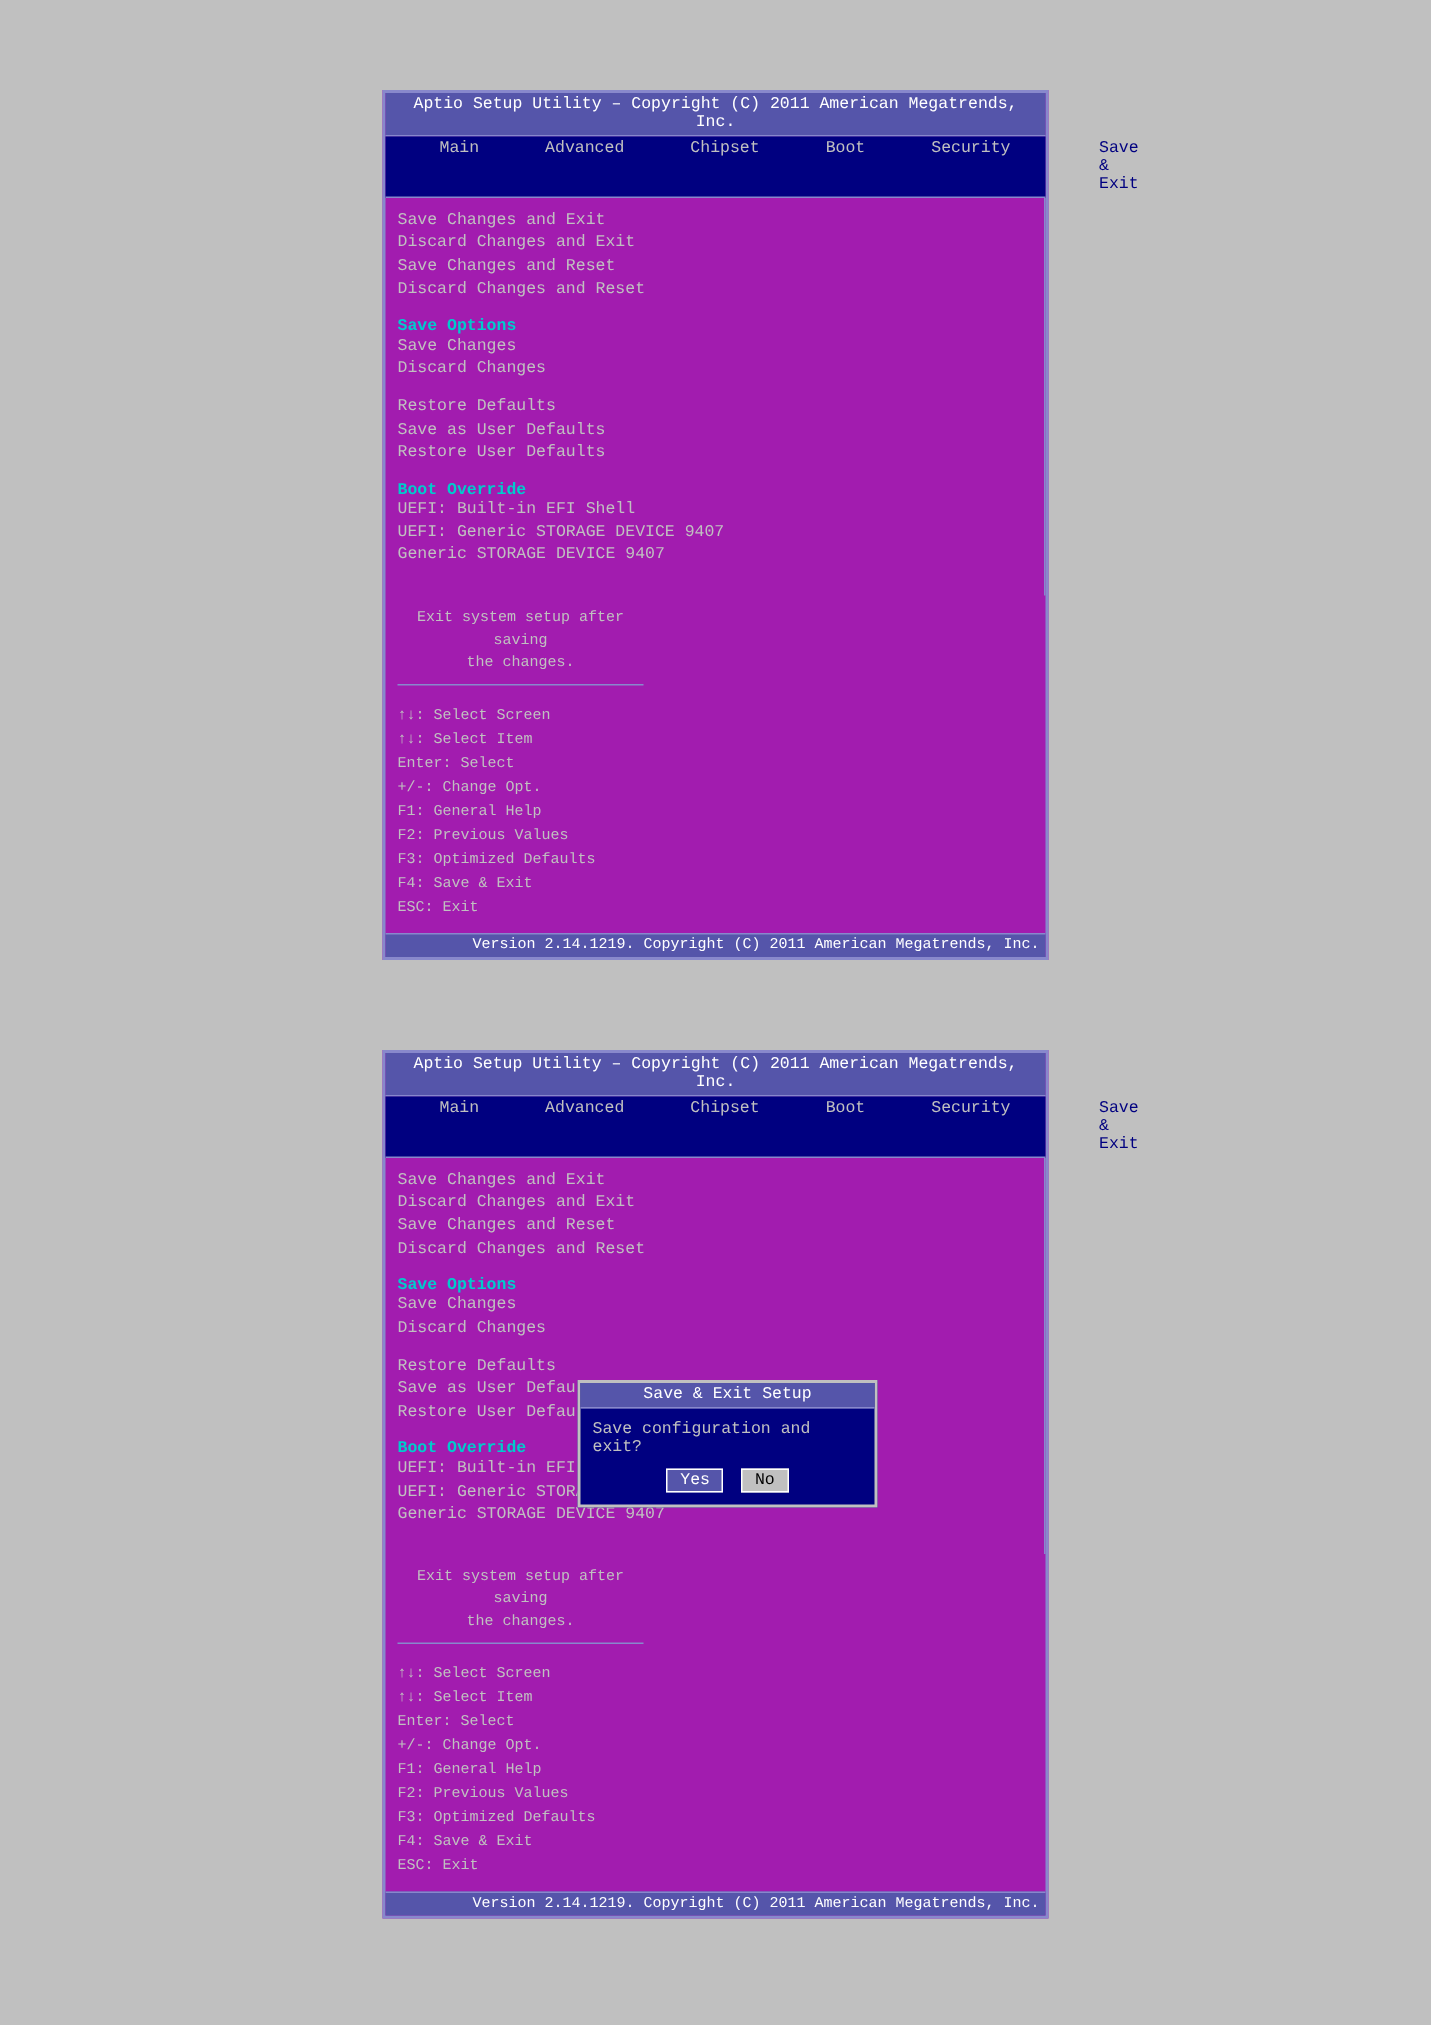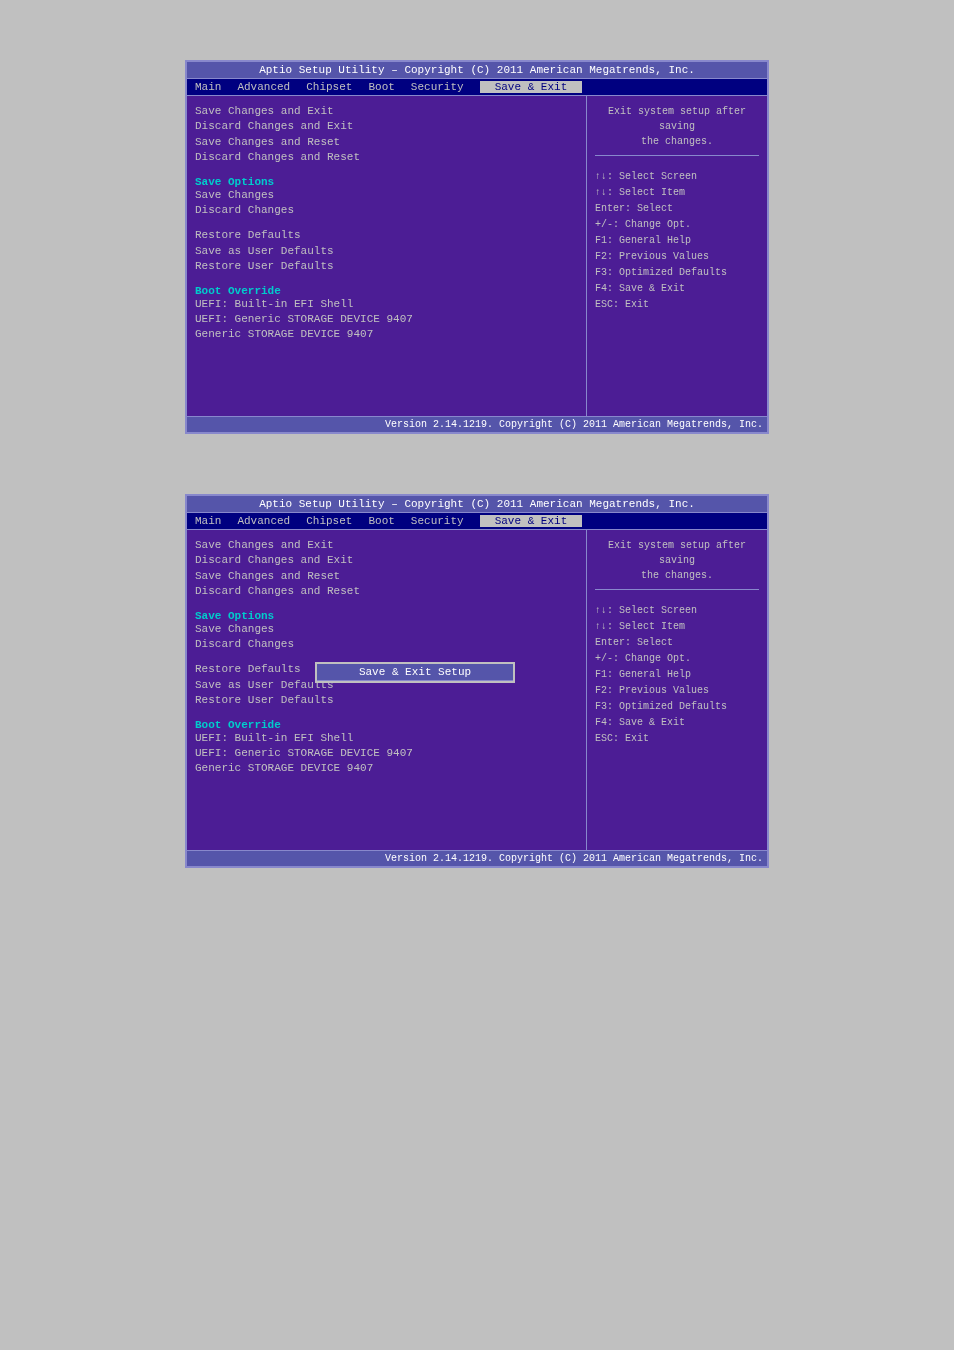--- a/index.html
+++ b/index.html
@@ -10,23 +10,23 @@
       width: 954px;
       min-height: 1350px;
       display: flex;
       flex-direction: column;
       align-items: center;
       padding: 60px 0;
       gap: 60px;
     }
 
     .bios-screen {
-      width: 584px;
+      width: 444px;
       border: 2px solid #8888cc;
-      background: #4c1d95;
+      background: #a21caf;
       color: #c0c0c0;
     }
 
     .bios-title-bar {
       background: #5555aa;
       color: #ffffff;
       text-align: center;
       padding: 2px 4px;
       font-size: 11px;
       border-bottom: 1px solid #8888cc;
@@ -37,31 +37,33 @@
       color: #c0c0c0;
       padding: 2px 8px;
       display: flex;
       gap: 16px;
       border-bottom: 1px solid #8888cc;
     }
 
     .menu-item {
       color: #c0c0c0;
       cursor: pointer;
+      margin-left: 28px;
     }
 
     .menu-item.active {
       background: #c0c0c0;
       color: #000080;
       padding: 0 15px;
     }
 
     .bios-content {
       display: flex;
       min-height: 320px;
+      flex-direction: column;
     }
 
     .bios-left {
       flex: 1;
       padding: 8px;
       border-right: 1px solid #8888cc;
     }
 
     .bios-right {
       width: 180px;
@@ -260,23 +262,30 @@
         <span class="section-label">Save Options</span>
         <span class="menu-option">Save Changes</span>
         <span class="menu-option">Discard Changes</span>
       </div>
 
       <div class="menu-group" style="position:relative;">
         <span class="menu-option">Restore Defaults</span>
         <span class="menu-option">Save as User Defaults</span>
         <span class="menu-option">Restore User Defaults</span>
 
-        <div class="dialog-box" style="left:120px; top:0px;">
+        <div class="dialog-box" style="left:120px; top:16px;">
           <div class="dialog-title">
             <span>Save &amp; Exit Setup</span>
+          </div>
+          <div class="dialog-body">
+            <div>Save configuration and exit?</div>
+            <div class="dialog-buttons">
+              <button class="dialog-btn selected">Yes</button>
+              <button class="dialog-btn">No</button>
+            </div>
           </div>
         </div>
       </div>
 
       <div class="menu-group">
         <span class="section-label">Boot Override</span>
         <span class="menu-option">UEFI: Built-in EFI Shell</span>
         <span class="menu-option">UEFI: Generic STORAGE DEVICE 9407</span>
         <span class="menu-option">Generic STORAGE DEVICE 9407</span>
       </div>

